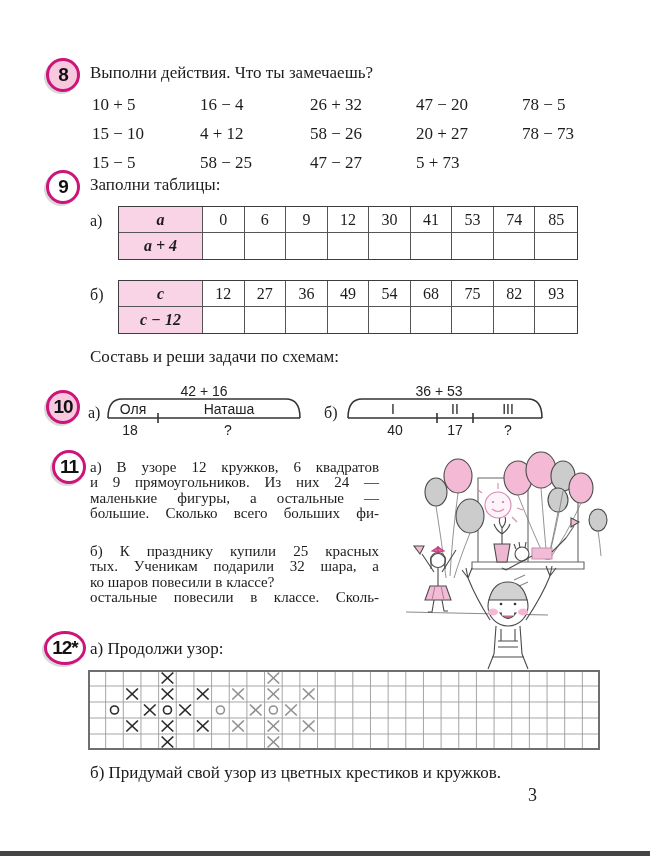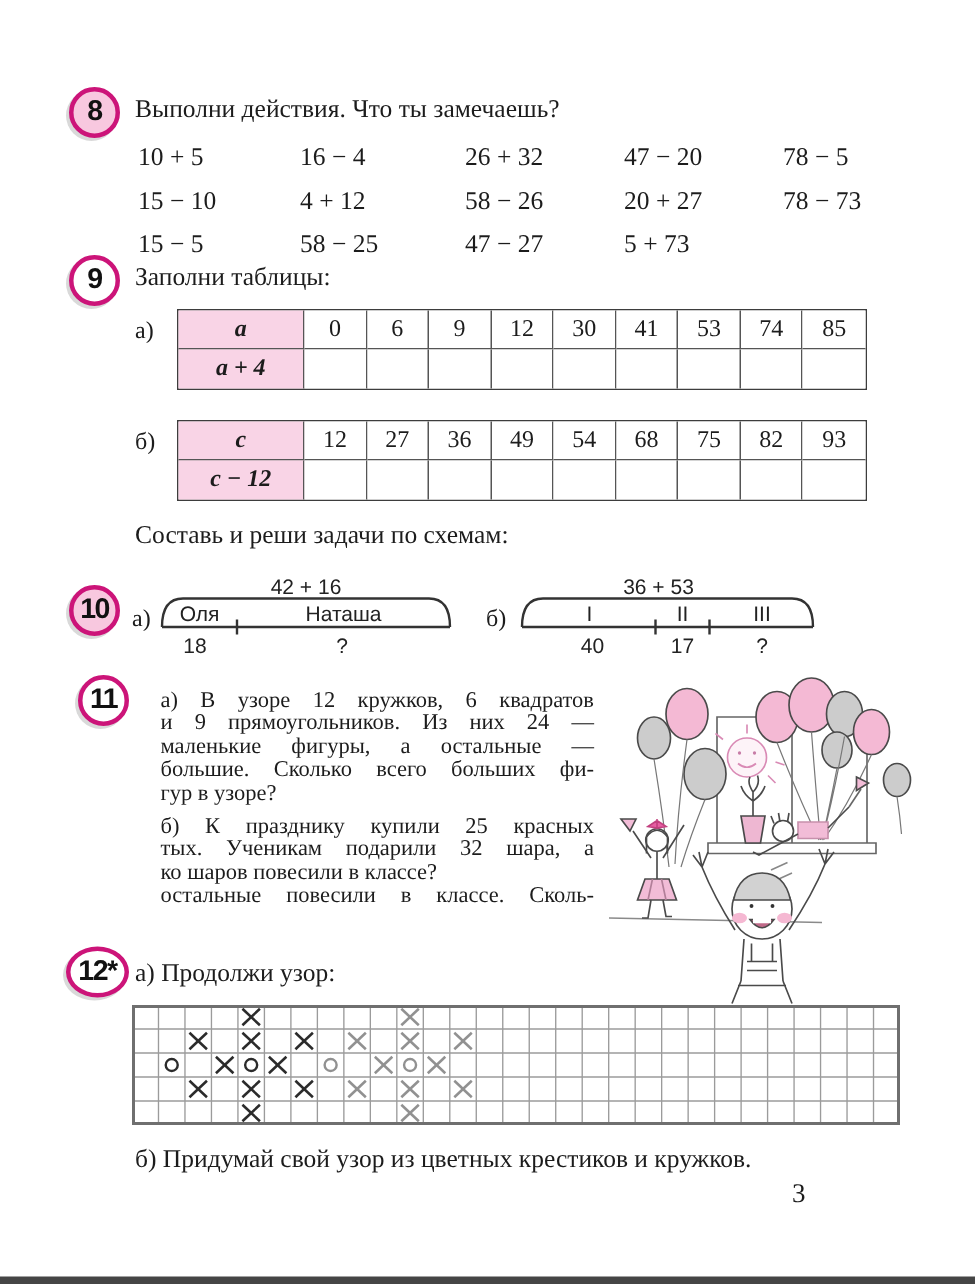--- a/index.html
+++ b/index.html
@@ -34,21 +34,21 @@
          border-right:1px solid #555;border-bottom:1px solid #555;box-sizing:border-box;background:#fff;}
   .tcell:nth-child(10n){border-right:none;}
   .tcell:nth-child(n+11){border-bottom:none;}
   .thead{background:var(--table-pink);font-style:italic;font-weight:700;font-size:16px;}
   
   .sch text{font-family:"Liberation Sans","DejaVu Sans",sans-serif;font-size:14px;fill:#222;}
   .sch .bracket{fill:none;stroke:#333;stroke-width:1.6;}
   .sch .bline{stroke:#333;stroke-width:1.6;}
   .schlabel{position:absolute;font-size:16px;}
   
-  .para{position:absolute;left:90px;width:289px;margin-left:17px;}
+  .para{position:absolute;left:90px;width:289px;}
   .jline{font-size:15px;height:15.4px;line-height:15.4px;text-align:justify;text-align-last:justify;white-space:nowrap;}
   .jline.lastline{text-align-last:left;}
   
   .art *{vector-effect:non-scaling-stroke;}
   .footer-num{position:absolute;font-size:18px;}
   .bottombar{position:absolute;left:0;right:0;top:851px;height:5px;background:#454545;}
 </style>
 </head>
 <body>
 
@@ -149,21 +149,20 @@
   <text x="115" y="69" text-anchor="middle">17</text>
   <text x="168" y="69" text-anchor="middle">?</text>
 </svg>
 
 <div class="badge" style="left:52px;top:450px;">11</div>
 <div class="para" style="top:460px;">
     <div class="jline">а) В узоре 12 кружков, 6 квадратов</div>
     <div class="jline">и 9 прямоугольников. Из них 24 —</div>
     <div class="jline">маленькие фигуры, а остальные —</div>
     <div class="jline">большие. Сколько всего больших фи-</div>
-    <div class="jline lastline">гур в узоре?</div>
   </div>
 <div class="para" style="top:544px;">
     <div class="jline">б) К празднику купили 25 красных</div>
     <div class="jline">тых. Ученикам подарили 32 шара, а</div>
     <div class="jline lastline">ко шаров повесили в классе?</div>
     <div class="jline">остальные повесили в классе. Сколь-</div>
   </div>
 
 <svg class="abs art" style="left:398px;top:448px;" width="248" height="222" viewBox="0 0 248 222">
   <g stroke="#4a4a4a" stroke-width="1.1" fill="none">

